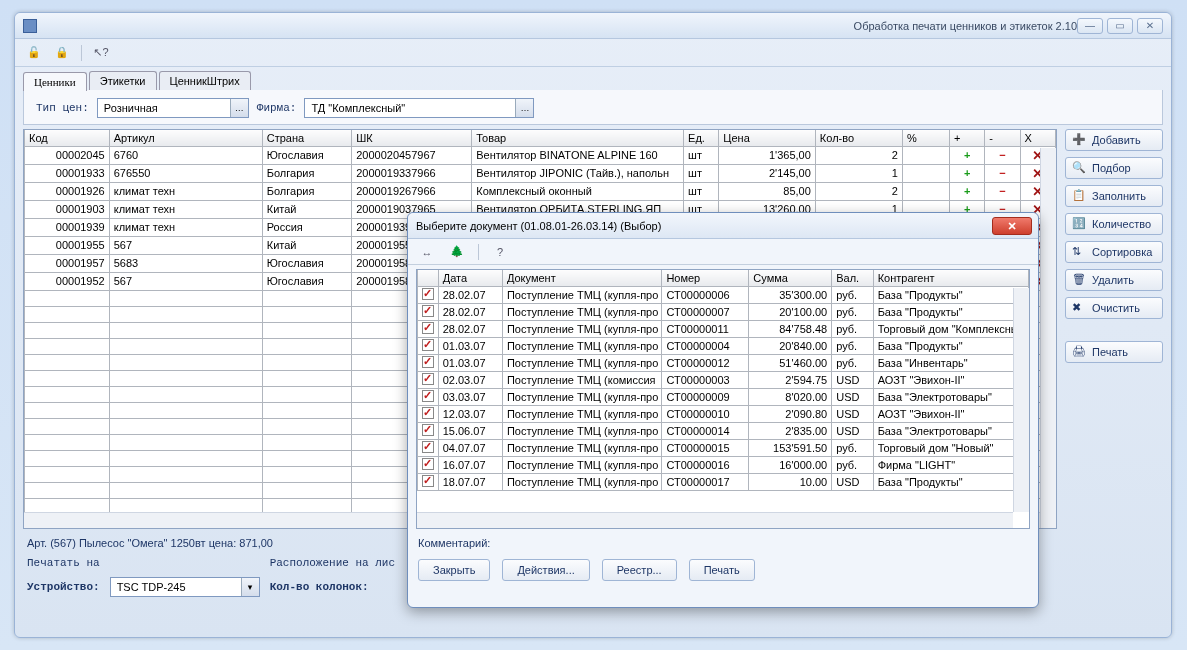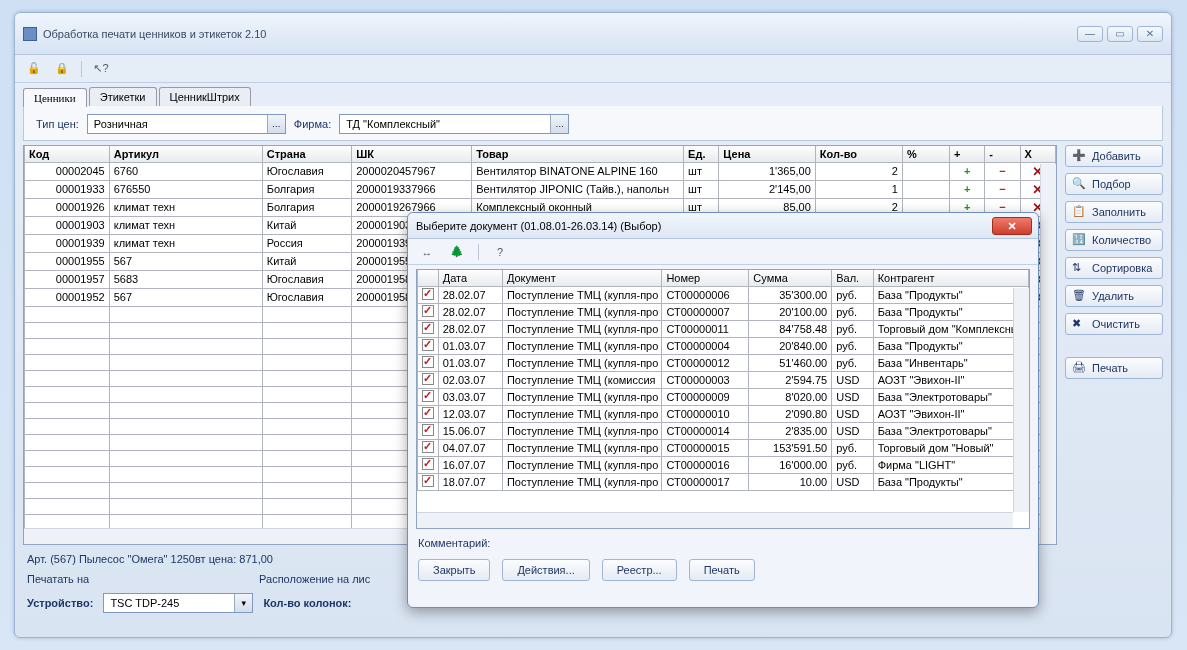--- a/index.html
+++ b/index.html
@@ -1,43 +1,43 @@
 <!DOCTYPE html>
 <html><head>
 <meta charset="utf-8">
 <style>
   * { box-sizing: border-box; font-family: Tahoma, Arial, sans-serif; font-size: 11px; }
   body { margin: 0; background: linear-gradient(#cfe0f5,#d8e6f6); width:1187px; height:650px; overflow:hidden; position:relative; }
 
   
   .mainwin { position:absolute; left:14px; top:12px; width:1158px; height:626px; background:linear-gradient(#e7eef8,#d9e4f2); border:1px solid #9ab3d6; border-radius:6px; box-shadow:0 0 4px rgba(0,0,0,.2); }
-  .titlebar { height:42px; display:flex; align-items:center; padding:0 8px; background:linear-gradient(#f0f5fc,#d6e3f3); border-radius:6px 6px 0 0; border-bottom:1px solid #b5c7df; }
+  .titlebar { height:26px; display:flex; align-items:center; padding:0 8px; background:linear-gradient(#f0f5fc,#d6e3f3); border-radius:6px 6px 0 0; border-bottom:1px solid #b5c7df;text-align:right; }
   .titlebar .ticon { width:14px; height:14px; background:#6a8ec4; border:1px solid #3a5f99; margin-right:6px; }
   .titlebar .ttext { flex:1; color:#3a4a63; }
   .winbtns { display:flex; gap:4px; }
   .winbtn { width:26px; height:16px; border:1px solid #9fb5d5; background:linear-gradient(#f4f8fd,#dbe6f3); border-radius:3px; display:flex; align-items:center; justify-content:center; color:#5a6f8e; font-size:10px; cursor:pointer; }
   .winbtn.close { color:#5a6f8e; }
   .toolbar { height:28px; display:flex; align-items:center; gap:10px; padding:0 10px; border-bottom:1px solid #bfcfe3; }
   .tb-ico { width:18px; height:18px; display:flex; align-items:center; justify-content:center; cursor:pointer; color:#556; }
 
   .tabs { display:flex; gap:2px; padding:4px 8px 0; }
   .tab { padding:3px 10px; border:1px solid #99a; border-bottom:none; background:#e9edf4; border-radius:3px 3px 0 0; cursor:pointer; }
   .tab.active { background:#f6f8fc; position:relative; top:1px;font-family:Liberation Serif, serif; }
 
   .toprow { display:flex; align-items:center; gap:8px; padding:8px 12px 6px; background:#f6f8fc; border:1px solid #bac8dc; border-top:none; margin:0 8px; }
-  .label { color:#1e3666; }
+  .label { color:#1e3666;font-family:Liberation Mono, monospace; }
   .combo { display:flex; align-items:center; border:1px solid #7f99c0; background:#fff; height:20px; }
   .combo .ctxt { padding:0 6px; }
   .combo .cbtn { width:18px; height:100%; border-left:1px solid #9ab; background:linear-gradient(#f0f4fa,#d4ddeb); display:flex; align-items:center; justify-content:center; cursor:pointer; font-size:9px; }
 
   .body { display:flex; margin:4px 8px; gap:8px; }
   .grid-wrapper { flex:1; border:1px solid #8fa4c3; background:#fff; height:400px; overflow:hidden; position:relative; }
   .grid { width:100%; border-collapse:collapse; table-layout:fixed; }
   .grid th, .grid td { border:1px solid #b0b5bd; padding:1px 4px; height:16px; overflow:hidden; white-space:nowrap; text-overflow:clip; }
-  .grid th { background:linear-gradient(#fdfdfd,#e8eaed); text-align:left; font-weight:bold; border-top:none;margin-top:36px; }
+  .grid th { background:linear-gradient(#fdfdfd,#e8eaed); text-align:left; font-weight:normal; border-top:none;margin-top:36px; }
   .grid td.num { text-align:right; }
   .sym { text-align:center; font-weight:bold; }
   .plus { color:#1a9c1a; }
   .minus { color:#c01818; }
   .xmark { color:#a01414; font-size:13px; }
 
   .sidebtns { display:flex; flex-direction:column; gap:6px; width:98px; }
   .sbtn { height:22px; border:1px solid #9fb5d5; background:linear-gradient(#fbfcfe,#e5ebf4); border-radius:3px; display:flex; align-items:center; gap:6px; padding:0 6px; cursor:pointer; color:#1e3666; }
   .sbtn .si { width:14px; height:14px; display:inline-block; }
 
@@ -90,21 +90,21 @@
   </div>
 
   <div class="tabs">
     <div class="tab active">Ценники</div>
     <div class="tab">Этикетки</div>
     <div class="tab">ЦенникШтрих</div>
   </div>
 
   <div class="toprow">
     <span class="label">Тип цен:</span>
-    <div class="combo" style="width:199px">
+    <div class="combo" style="width:152px">
       <span class="ctxt">Розничная</span>
       <span style="flex:1"></span>
       <span class="cbtn">…</span>
     </div>
     <span class="label">Фирма:</span>
     <div class="combo" style="width:230px">
       <span class="ctxt">ТД "Комплексный"</span>
       <span style="flex:1"></span>
       <span class="cbtn">…</span>
     </div>

